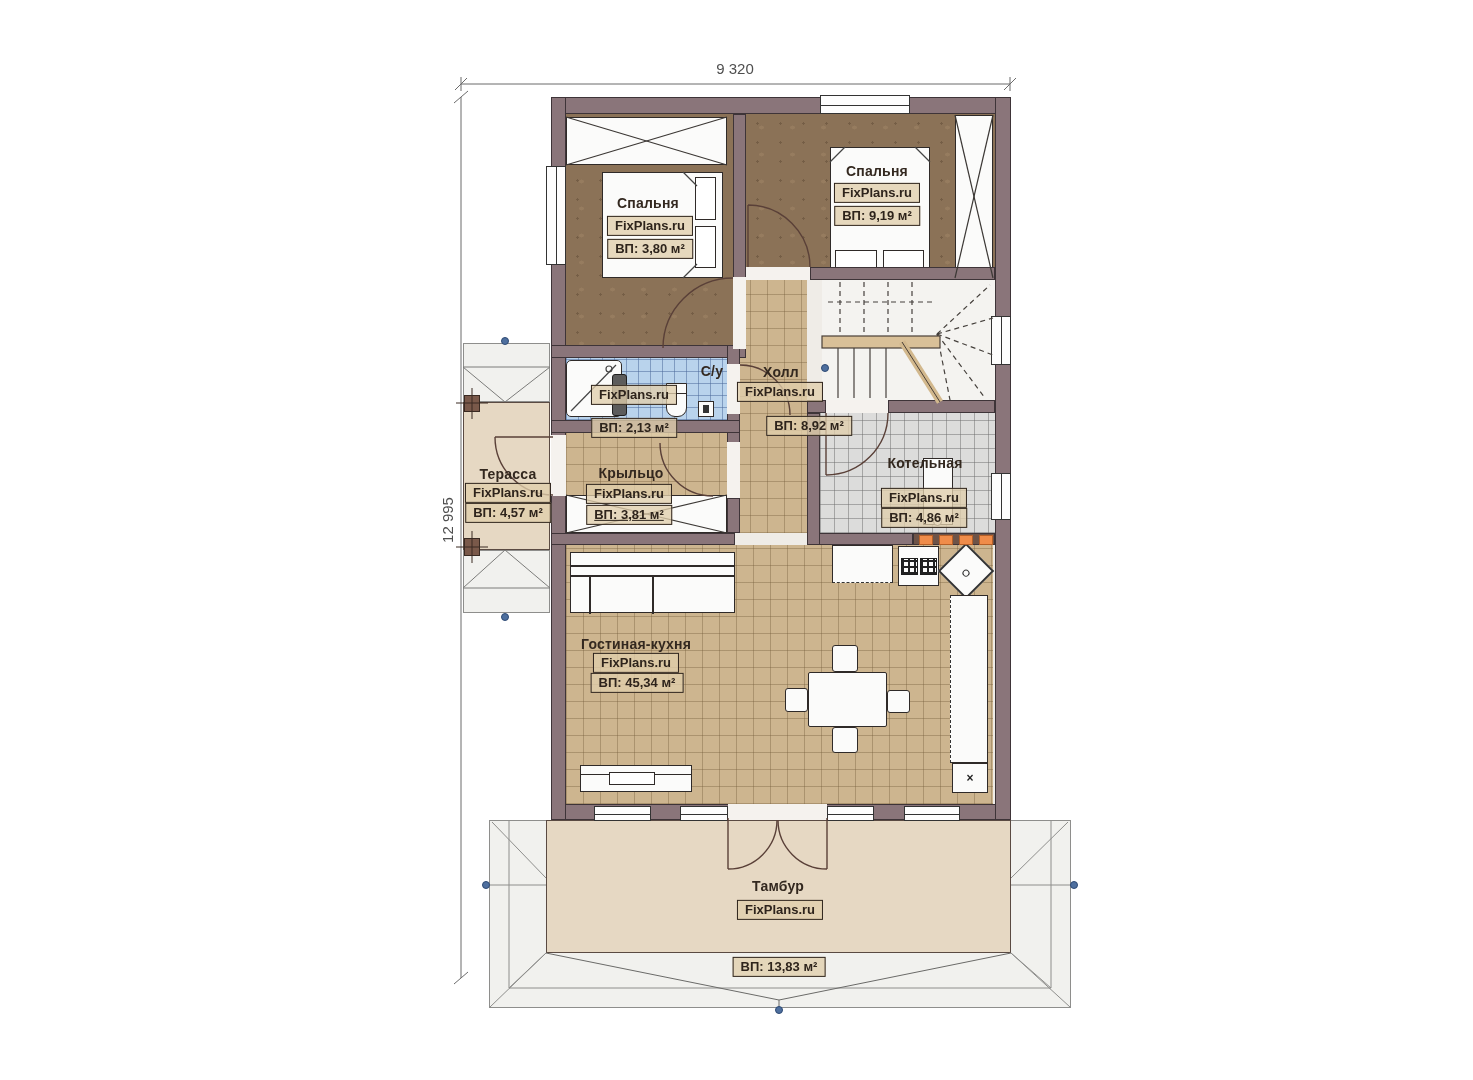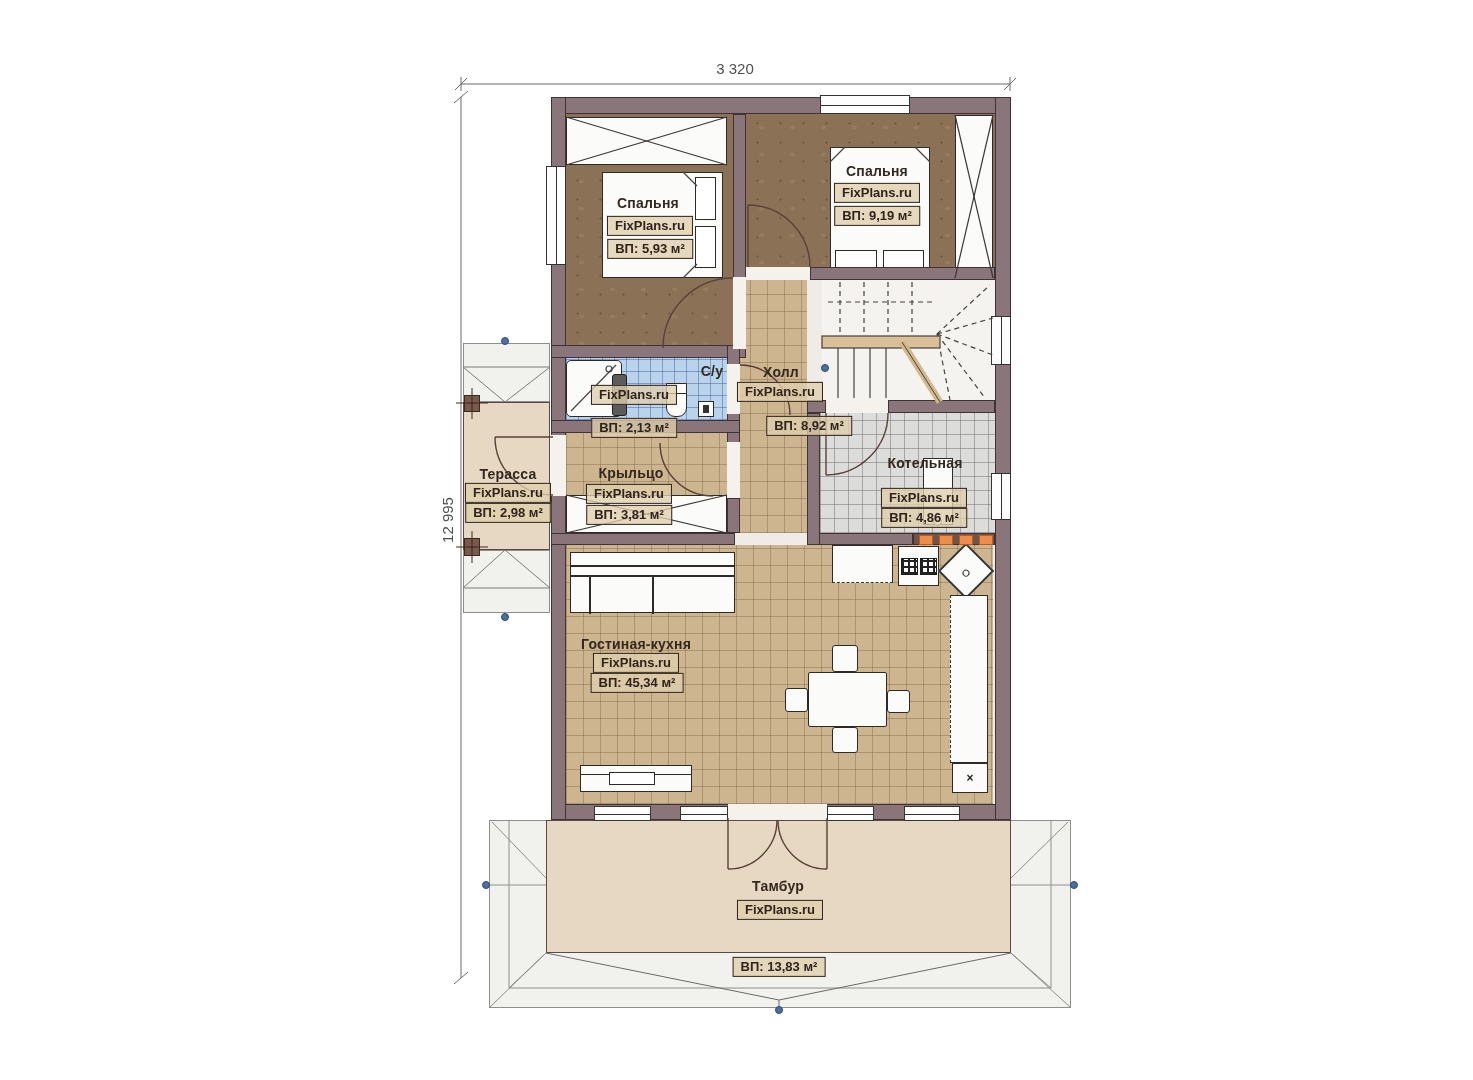--- a/index.html
+++ b/index.html
@@ -279,46 +279,46 @@
     <g fill="#4e6f9e" stroke="#2e4a74" stroke-width="1">
       <circle cx="505" cy="341" r="3.5"></circle>
         <circle cx="505" cy="617" r="3.5"></circle>
       <circle cx="825" cy="368" r="3.5"></circle>
         <circle cx="486" cy="885" r="3.5"></circle>
       <circle cx="1074" cy="885" r="3.5"></circle>
         <circle cx="779" cy="1010" r="3.5"></circle>
     </g>
   </svg>
 
-  <div class="dim" style="left:735px;top:68px;">3 320</div>
+  <div class="dim" style="left:735px;top:68px;">9 320</div>
   <div class="dim vert" style="left:447px;top:520px;">12 995</div>
 
   <div class="rname" style="left:648px;top:203px;">Спальня</div>
   <div class="rbox" style="left:650px;top:226px;">FixPlans.ru</div>
-  <div class="rbox" style="left:650px;top:249px;">ВП: 5,93 м²</div>
+  <div class="rbox" style="left:650px;top:249px;">ВП: 3,80 м²</div>
 
   <div class="rname" style="left:877px;top:171px;">Спальня</div>
   <div class="rbox" style="left:877px;top:193px;">FixPlans.ru</div>
   <div class="rbox" style="left:877px;top:216px;">ВП: 9,19 м²</div>
 
   <div class="rname" style="left:712px;top:371px;">С/у</div>
   <div class="rbox" style="left:634px;top:395px;">FixPlans.ru</div>
   <div class="rbox" style="left:634px;top:428px;">ВП: 2,13 м²</div>
 
   <div class="rname" style="left:781px;top:372px;">Холл</div>
   <div class="rbox" style="left:780px;top:392px;">FixPlans.ru</div>
   <div class="rbox" style="left:780px;top:426px;margin-left:29px;">ВП: 8,92 м²</div>
 
   <div class="rname" style="left:508px;top:474px;">Терасса</div>
   <div class="rbox" style="left:508px;top:493px;">FixPlans.ru</div>
-  <div class="rbox" style="left:508px;top:513px;">ВП: 2,98 м²</div>
+  <div class="rbox" style="left:508px;top:513px;">ВП: 4,57 м²</div>
 
   <div class="rname" style="left:631px;top:473px;">Крыльцо</div>
   <div class="rbox" style="left:629px;top:494px;">FixPlans.ru</div>
-  <div class="rbox" style="left:629px;top:515px;">ВП: 3,81 м²</div>
+  <div class="rbox" style="left:629px;top:515px;text-decoration:underline;">ВП: 3,81 м²</div>
 
   <div class="rname" style="left:925px;top:463px;">Котельная</div>
   <div class="rbox" style="left:924px;top:498px;">FixPlans.ru</div>
   <div class="rbox" style="left:924px;top:518px;">ВП: 4,86 м²</div>
 
   <div class="rname" style="left:636px;top:644px;">Гостиная-кухня</div>
   <div class="rbox" style="left:636px;top:663px;">FixPlans.ru</div>
   <div class="rbox" style="left:637px;top:683px;">ВП: 45,34 м²</div>
 
   <div class="rname" style="left:778px;top:886px;">Тамбур</div>

